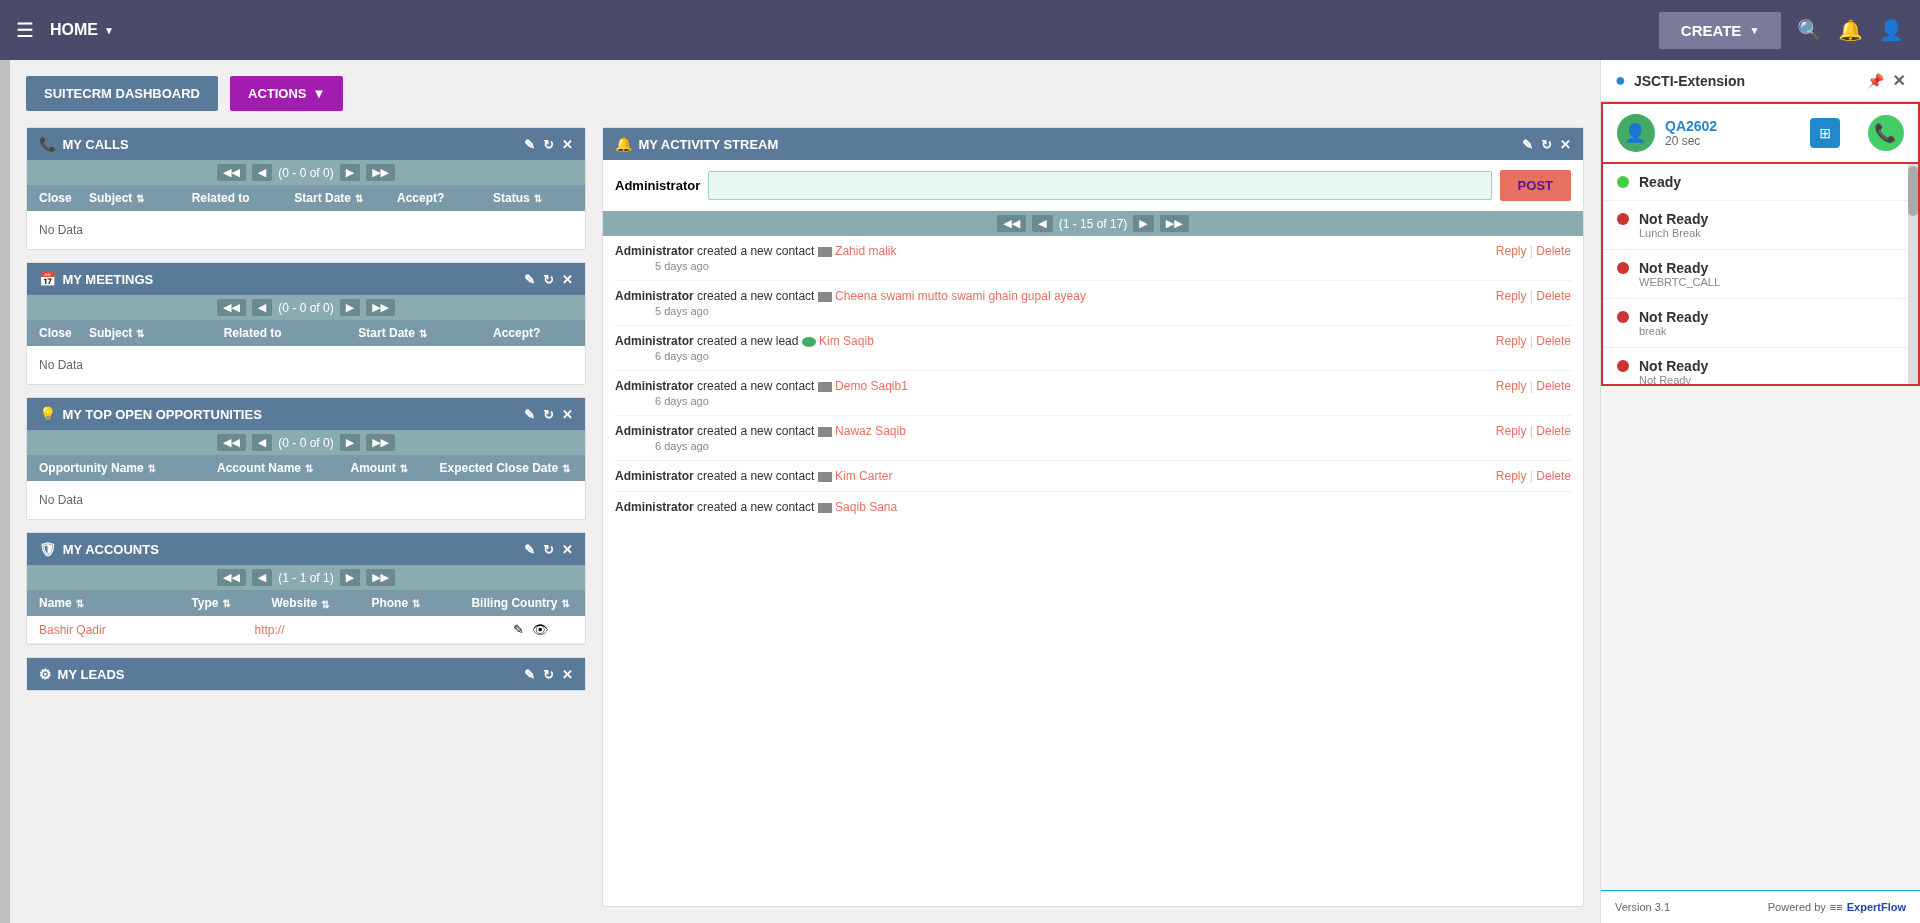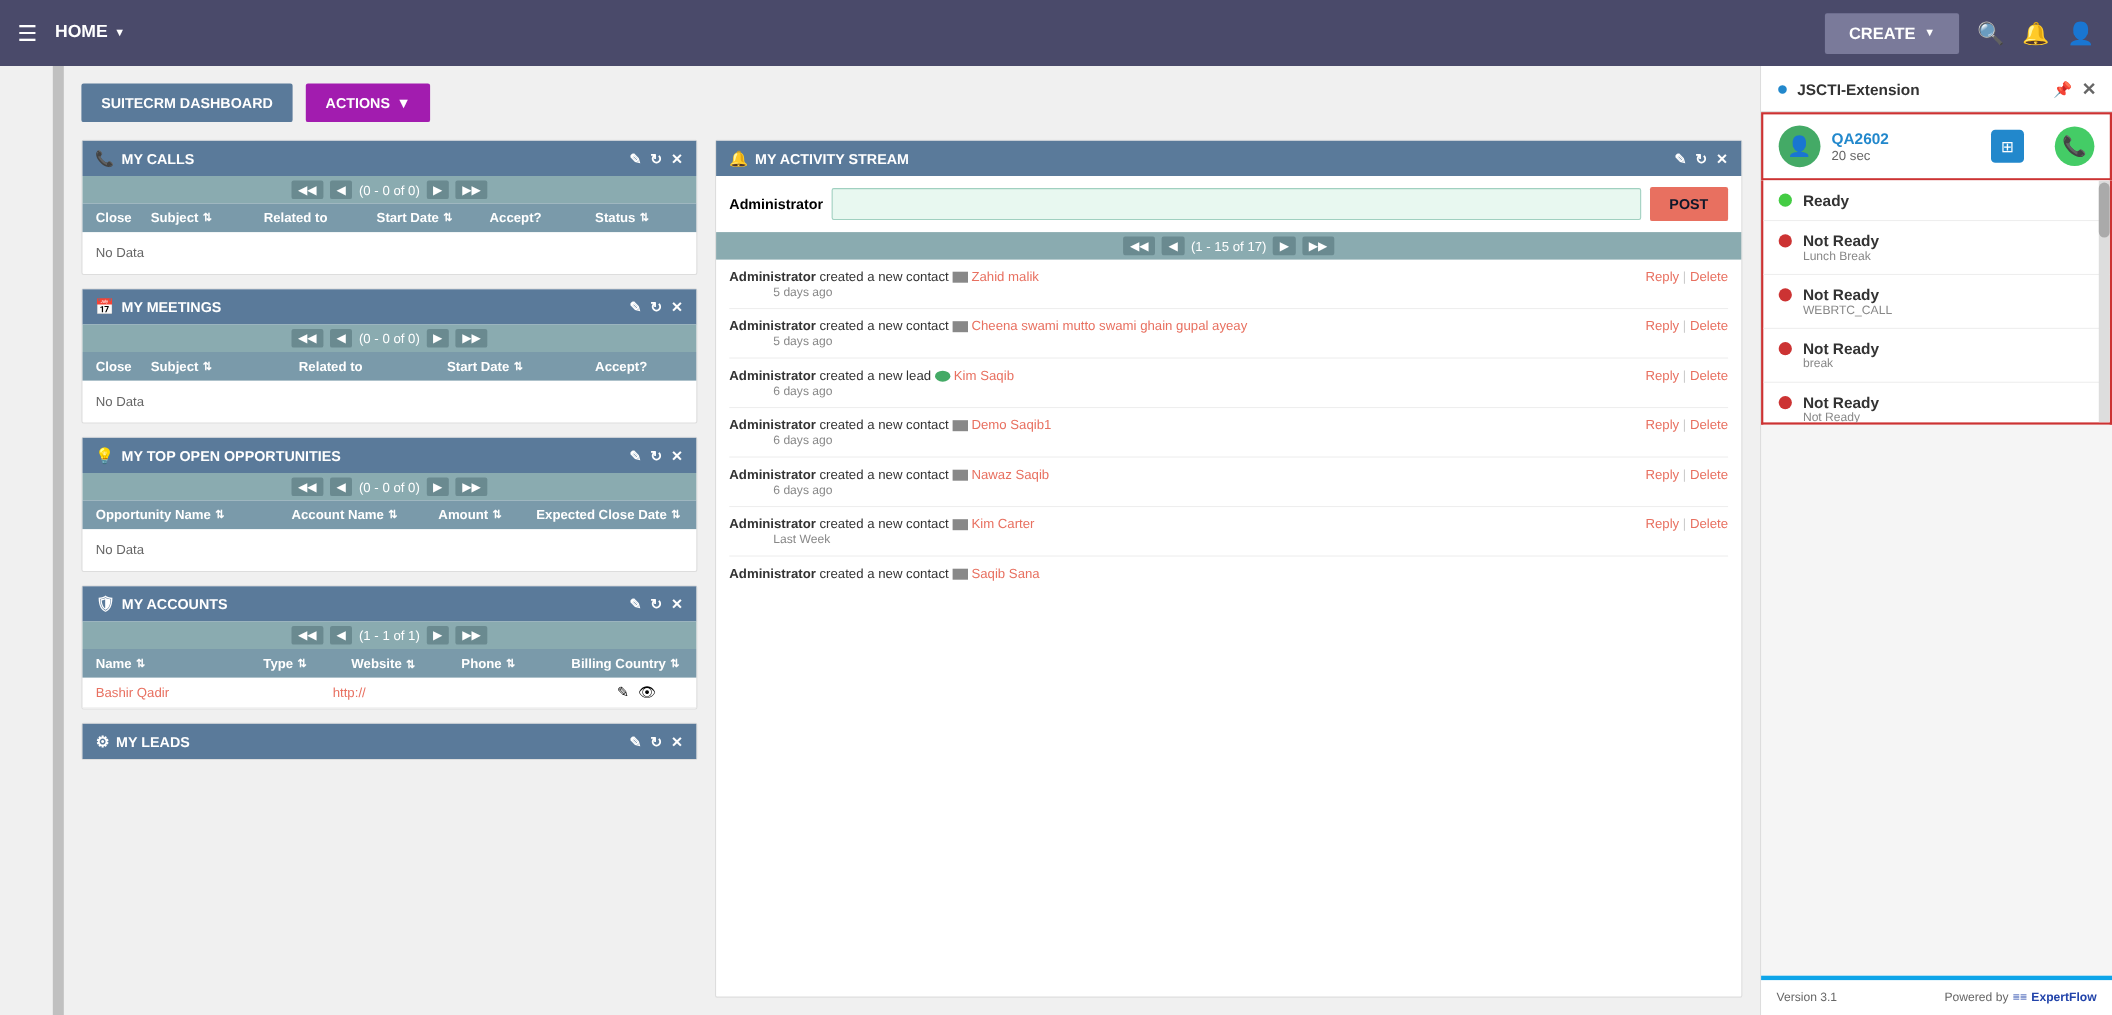--- a/index.html
+++ b/index.html
@@ -29,21 +29,21 @@
       display: flex;
       align-items: center;
       gap: 8px;
       border-radius: 2px;
     }
     .create-btn .caret { font-size: 10px; }
     .nav-icons { display: flex; align-items: center; gap: 16px; margin-left: 16px; }
     .nav-icon { color: white; font-size: 20px; cursor: pointer; }
 
     
-    .main-container { display: flex; height: calc(100vh - 60px); padding-left: 48px; }
+    .main-container { display: flex; height: calc(100vh - 60px); }
 
     
     .content-area { flex: 1; overflow-y: auto; padding: 16px; display: flex; flex-direction: column; gap: 12px; }
 
     
     .dashboard-header { display: flex; align-items: center; gap: 12px; margin-bottom: 4px; }
     .dashboard-btn {
       background: #5a7a9a;
       color: white;
       border: none;
@@ -136,21 +136,21 @@
     .post-input {
       flex: 1;
       border: 1px solid #a0d0c0;
       background: #e8f8f0;
       padding: 6px 10px;
       border-radius: 2px;
       outline: none;
     }
     .post-btn {
       background: #e87060;
-      color: #0f172a;
+      color: #4c1d95;
       border: none;
       padding: 8px 18px;
       font-size: 13px;
       cursor: pointer;
       border-radius: 2px;
       font-weight: bold;
     }
     .activity-list { padding: 0 12px; }
     .activity-item { padding: 8px 0; border-bottom: 1px solid #eee; }
     .activity-item:last-child { border-bottom: none; }
@@ -267,21 +267,21 @@
     .status-label { font-size: 14px; font-weight: bold; color: #333; }
     .status-sublabel { font-size: 11px; color: #888; }
 
     
     .dropdown-scroll-area { position: relative; overflow: hidden; }
 
     
     .jscti-footer {
       margin-top: auto;
       padding: 10px 14px;
-      border-top: 4px solid #0ea5e9;
+      border-top: 1px solid #0ea5e9;
       background: white;
       display: flex;
       justify-content: space-between;
       align-items: center;
       font-size: 11px;
       color: #666;
     }
     .jscti-footer .powered { display: flex; align-items: center; gap: 4px; }
     .expertflow-logo { color: #2244aa; font-weight: bold; }
 
@@ -605,21 +605,20 @@
               <div class="activity-text">
                 <span class="activity-actions">
                   <a href="#">Reply</a>
                   <span class="sep"> | </span>
                   <a href="#">Delete</a>
                 </span>
                 <strong>Administrator</strong> created a new contact 
                 <span style="display:inline-block;width:14px;height:10px;background:#888;vertical-align:middle;"></span>
                 <a href="#">Kim Carter</a>
               </div>
-              <div class="activity-time">Last Week</div>
             </div>
 
             <div class="activity-item">
               <div class="activity-text">
                 <strong>Administrator</strong> created a new contact 
                 <span style="display:inline-block;width:14px;height:10px;background:#888;vertical-align:middle;"></span>
                 <a href="#">Saqib Sana</a>
               </div>
             </div>
 

